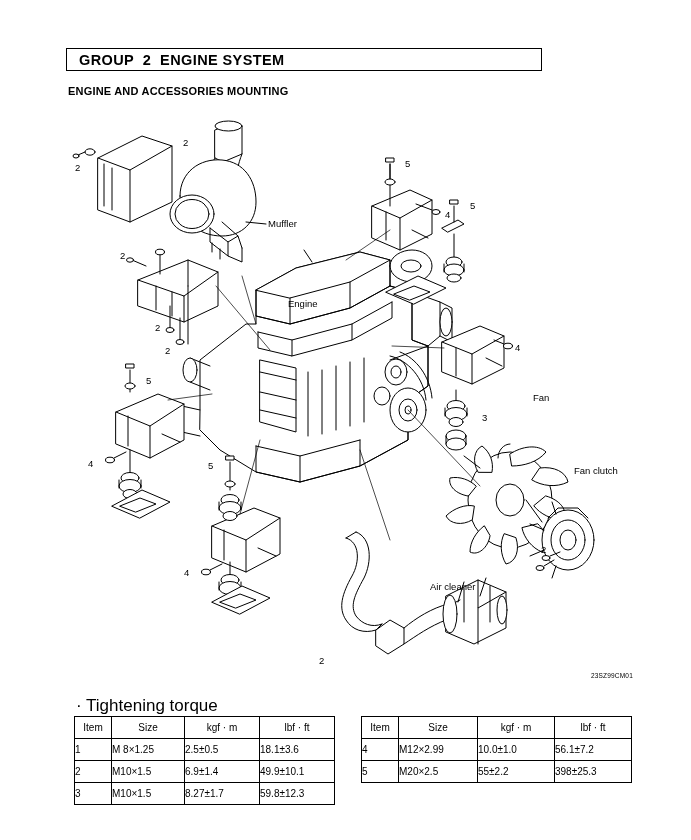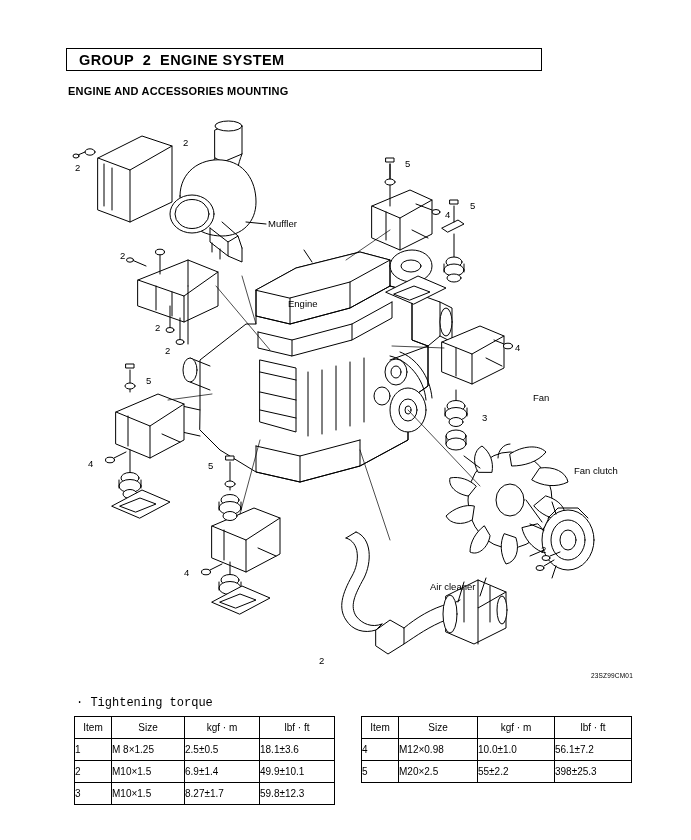--- a/index.html
+++ b/index.html
@@ -67,22 +67,21 @@
     top: 672px;
     font-size: 6.5px;
     letter-spacing: 0.2px;
   }
 
   
   .torque-caption {
     position: absolute;
     left: 76px;
     top: 696px;
-    font-size: 12px;
-    font-family: Liberation Mono, monospace;
+    font-size: 17px;
   }
 
   
   table.torque {
     position: absolute;
     border-collapse: collapse;
     font-size: 10px;
   }
   table.torque td, table.torque th {
     border: 1px solid #000;
@@ -466,21 +465,21 @@
       <tr>
         <th class="col-item2">Item</th>
         <th class="col-size2">Size</th>
         <th class="col-kgf2">kgf · m</th>
         <th class="col-lbf2">lbf · ft</th>
       </tr>
     </thead>
     <tbody>
       <tr>
         <td>4</td>
-        <td>M12×0.98</td>
+        <td>M12×2.99</td>
         <td>10.0±1.0</td>
         <td>56.1±7.2</td>
       </tr>
       <tr>
         <td>5</td>
         <td>M20×2.5</td>
         <td>55±2.2</td>
         <td>398±25.3</td>
       </tr>
     </tbody>

